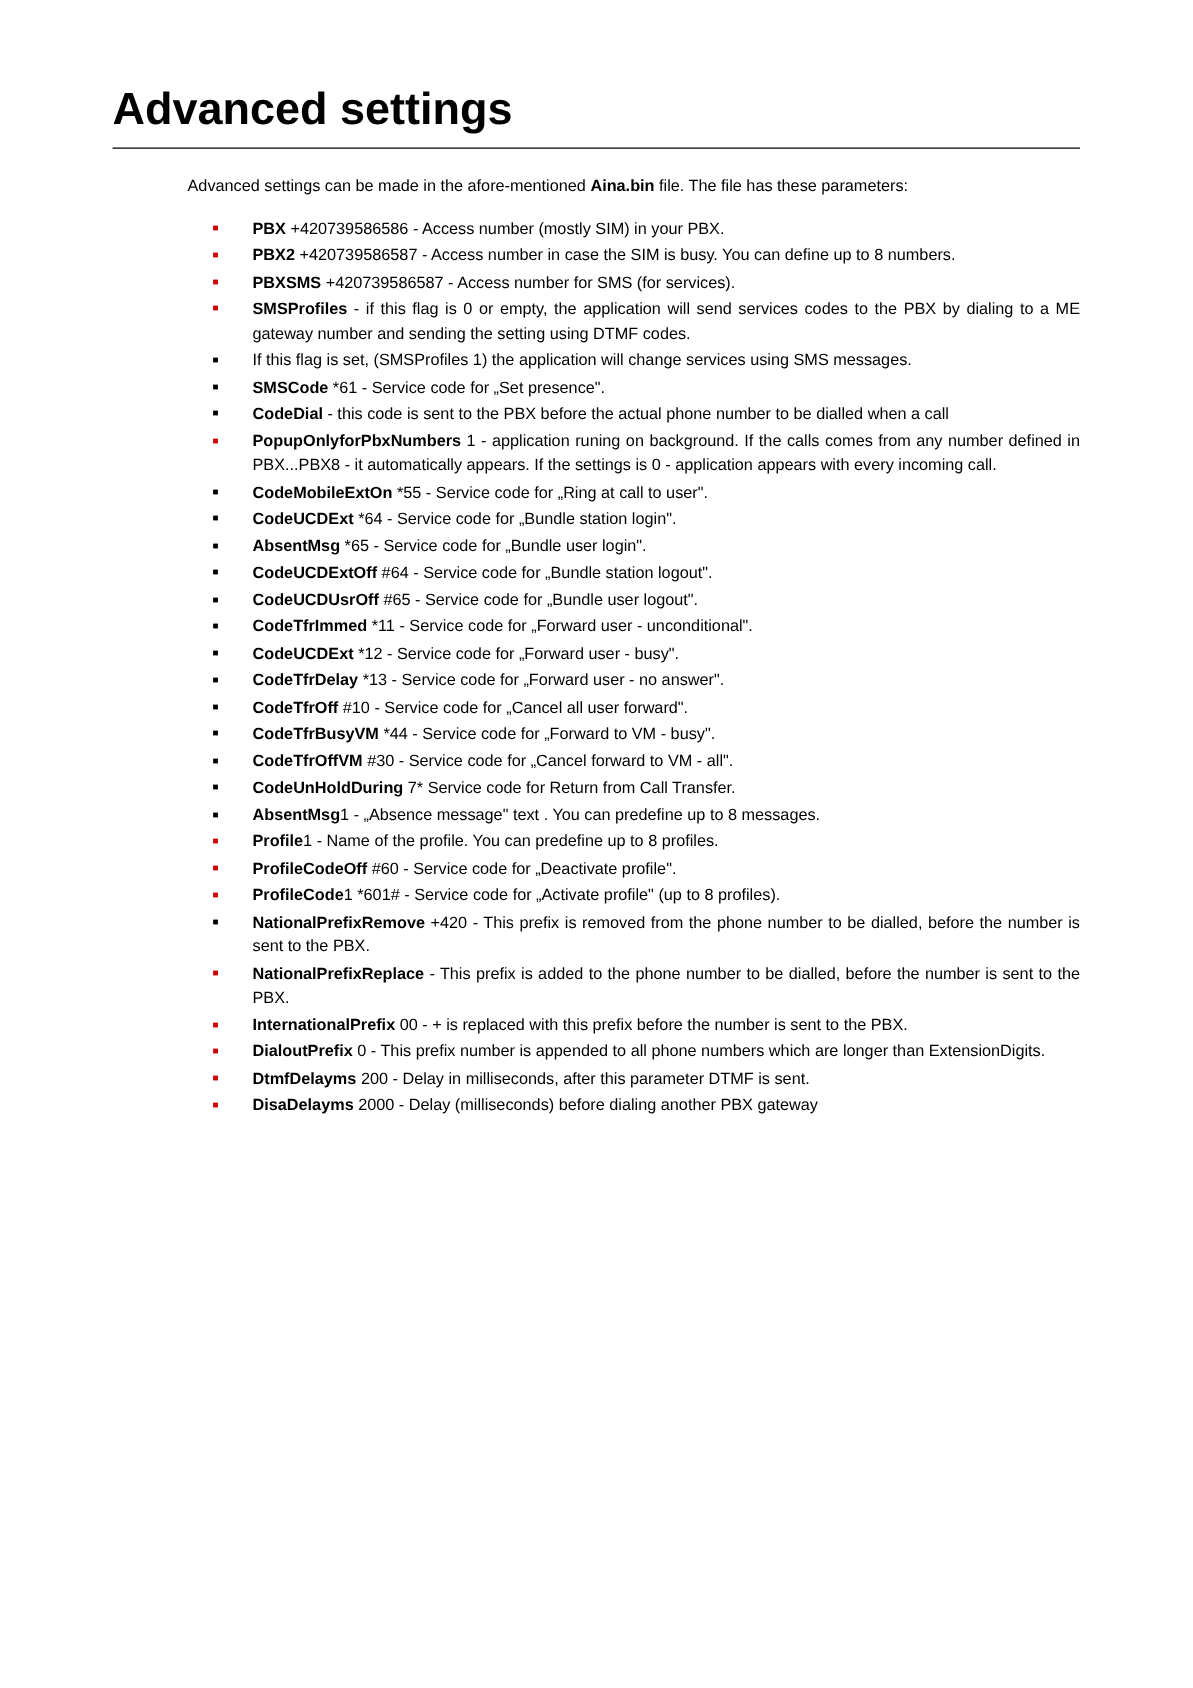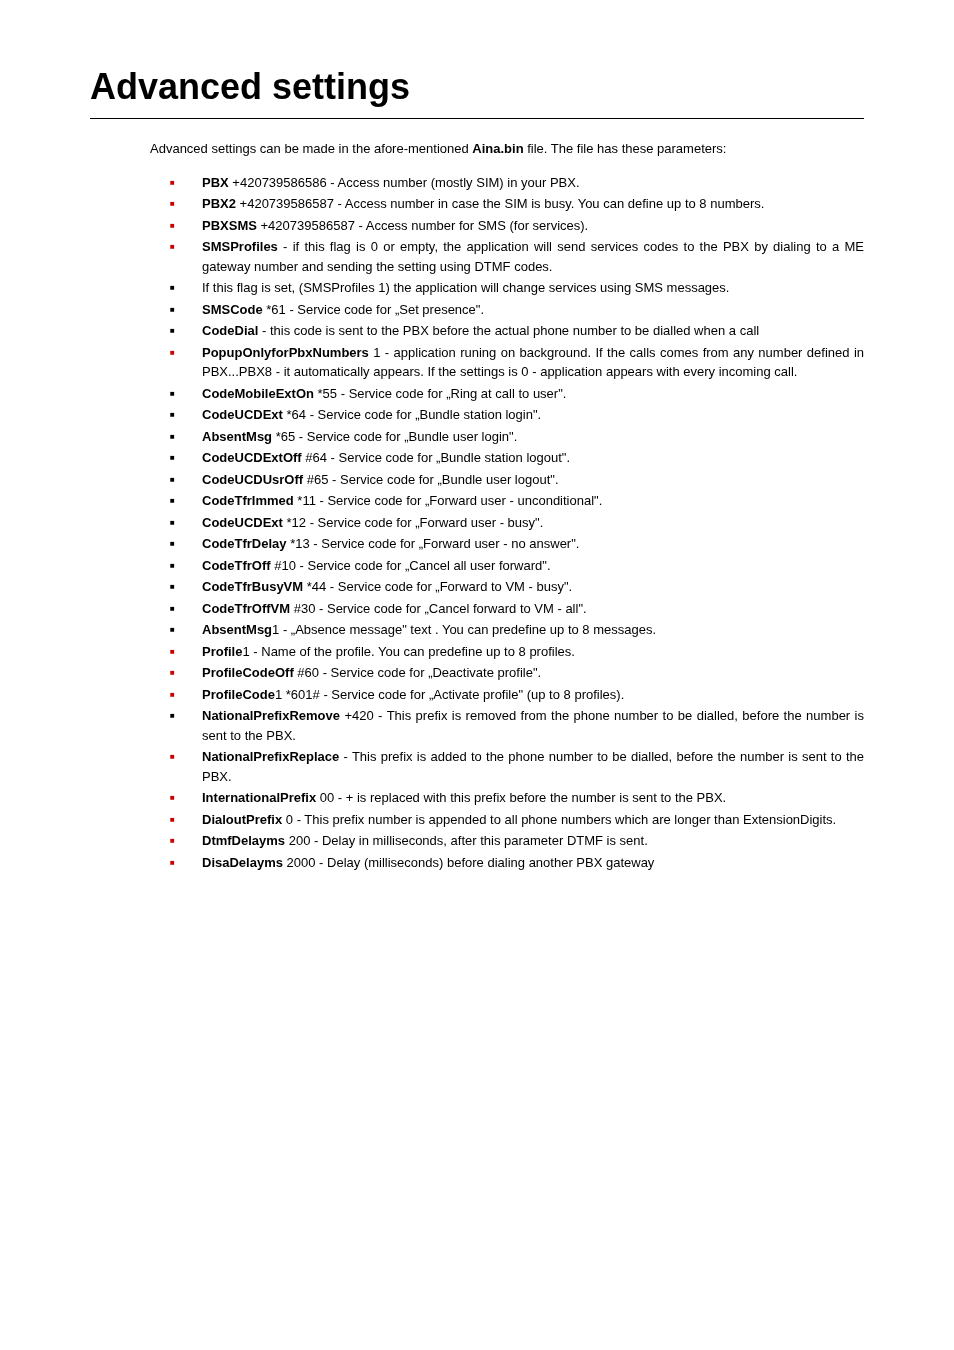--- a/index.html
+++ b/index.html
@@ -74,20 +74,21 @@
     <li class="black"><b>CodeUCDExt</b><span> *64 - Service code for „Bundle station login".</span></li>
     <li class="black"><b>AbsentMsg</b><span> *65 - Service code for „Bundle user login".</span></li>
     <li class="black"><b>CodeUCDExtOff</b><span> #64 - Service code for „Bundle station logout".</span></li>
     <li class="black"><b>CodeUCDUsrOff</b><span> #65 - Service code for „Bundle user logout".</span></li>
     <li class="black"><b>CodeTfrImmed</b><span> *11 - Service code for „Forward user - unconditional".</span></li>
     <li class="black"><b>CodeUCDExt</b><span> *12 - Service code for „Forward user - busy".</span></li>
     <li class="black"><b>CodeTfrDelay</b><span> *13 - Service code for „Forward user - no answer".</span></li>
     <li class="black"><b>CodeTfrOff</b><span> #10 - Service code for „Cancel all user forward".</span></li>
     <li class="black"><b>CodeTfrBusyVM</b><span> *44 - Service code for „Forward to VM - busy".</span></li>
     <li class="black"><b>CodeTfrOffVM</b><span> #30 - Service code for „Cancel forward to VM - all".</span></li>
+    <li class="black"><b>CodeUnHoldDuring</b><span> 7* Service code for Return from Call Transfer.</span></li>
     <li class="black"><b>AbsentMsg</b><span>1 - „Absence message" text . You can predefine up to 8 messages.</span></li>
     <li class="red"><b>Profile</b><span>1 - Name of the profile. You can predefine up to 8 profiles.</span></li>
     <li class="red"><b>ProfileCodeOff</b><span> #60 - Service code for „Deactivate profile".</span></li>
     <li class="red"><b>ProfileCode</b><span>1 *601# - Service code for „Activate profile" (up to 8 profiles).</span></li>
     <li class="black"><b>NationalPrefixRemove</b><span> +420 - This prefix is removed from the phone number to be dialled, before the number is sent to the PBX.</span></li>
     <li class="red"><b>NationalPrefixReplace</b><span> - This prefix is added to the phone number to be dialled, before the number is sent to the PBX.</span></li>
     <li class="red"><b>InternationalPrefix</b><span> 00 - + is replaced with this prefix before the number is sent to the PBX.</span></li>
     <li class="red"><b>DialoutPrefix</b><span> 0 - This prefix number is appended to all phone numbers which are longer than ExtensionDigits.</span></li>
     <li class="red"><b>DtmfDelayms</b><span> 200 - Delay in milliseconds, after this parameter DTMF is sent.</span></li>
     <li class="red"><b>DisaDelayms</b><span> 2000 - Delay (milliseconds) before dialing another PBX gateway</span></li>

